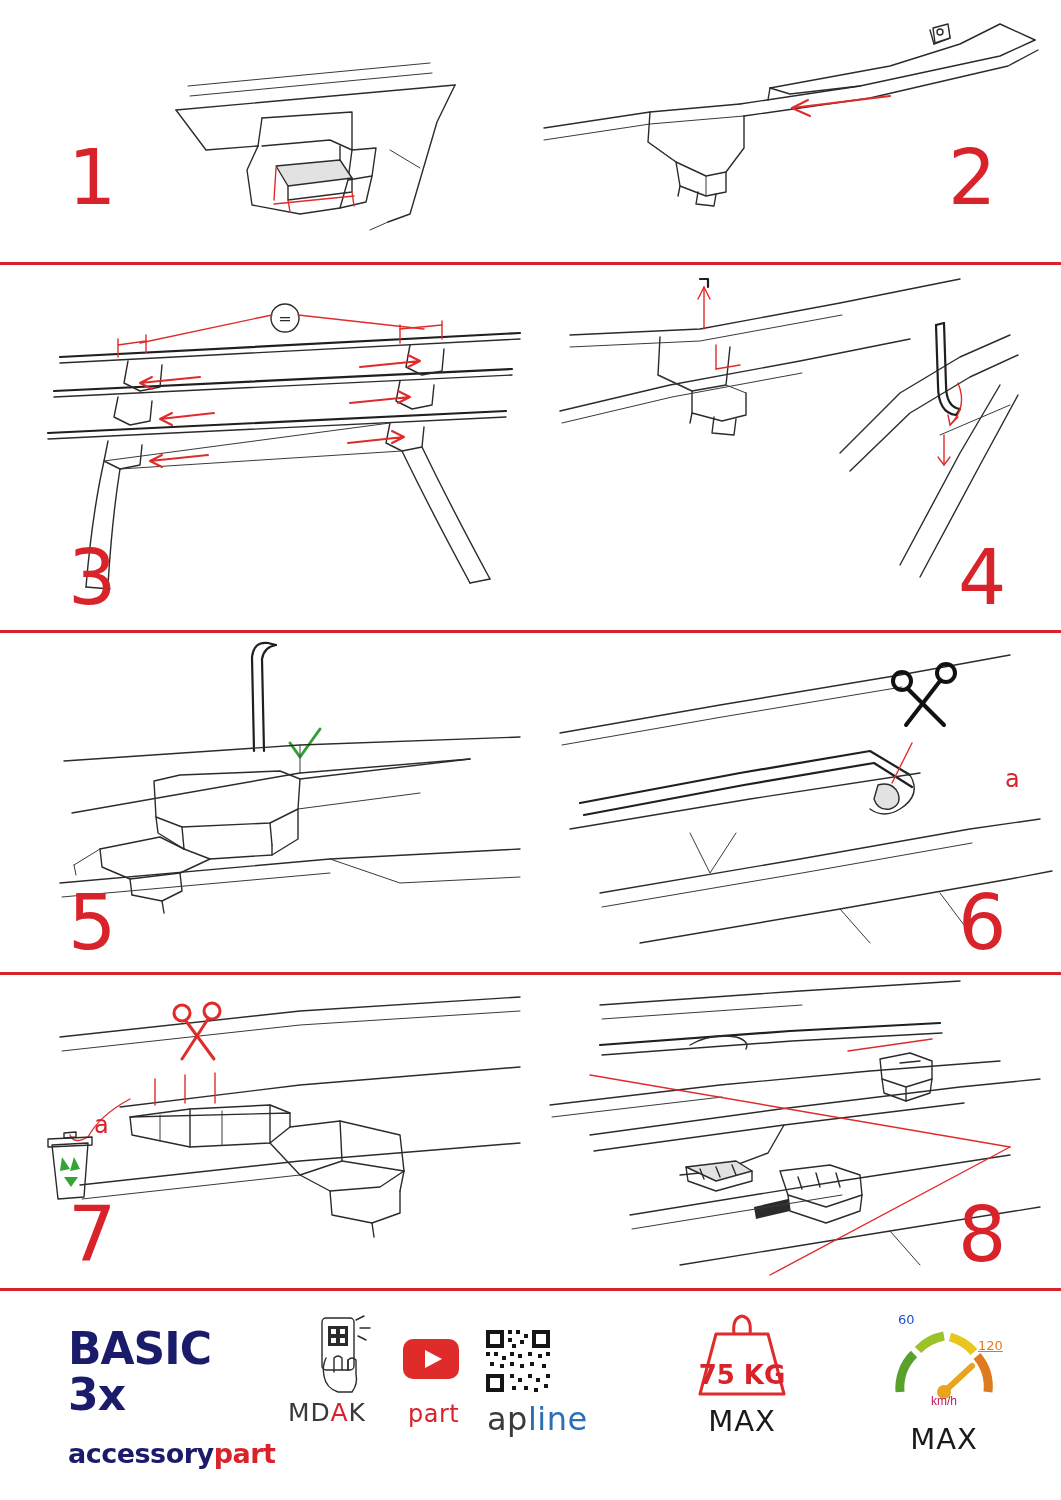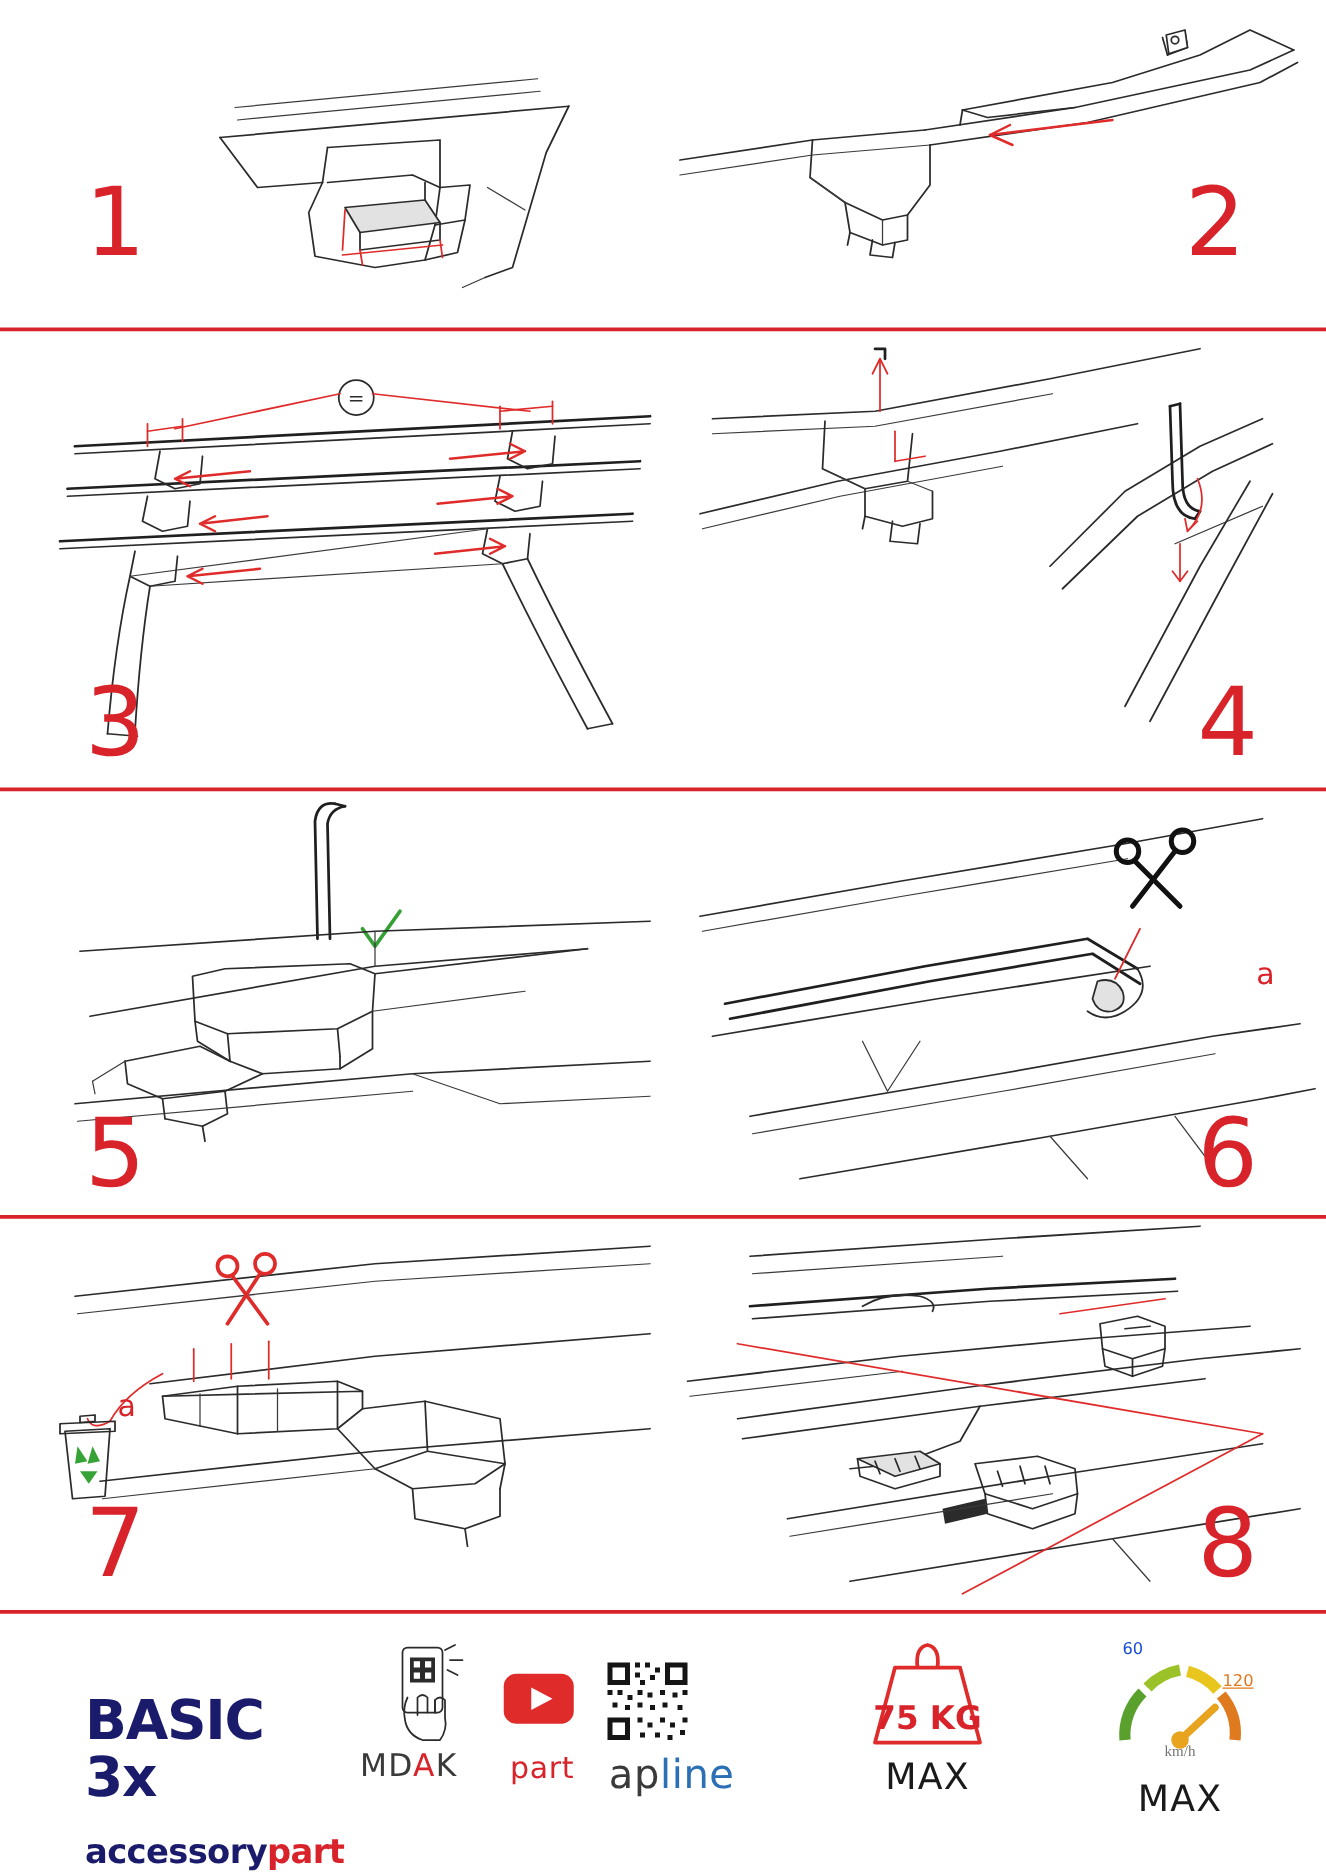--- a/index.html
+++ b/index.html
@@ -77,21 +77,20 @@
     top: 38px;
     width: 210px;
   }
   .brand-basic {
     font-family: "DejaVu Sans", sans-serif;
     font-weight: bold;
     font-size: 44px;
     color: #1b1b6b;
     letter-spacing: -1px;
     line-height: 46px;
-    margin-top: 28px;
   }
   .brand-basic .x {
     color: #1b1b6b;
   }
   .brand-accessory {
     margin-top: 22px;
     font-family: "DejaVu Sans", sans-serif;
     font-weight: bold;
     font-size: 27px;
     letter-spacing: -0.5px;
@@ -162,23 +161,23 @@
     position: absolute;
     left: 874px;
     top: 18px;
     width: 140px;
     text-align: center;
   }
   .gauge-unit {
     position: absolute;
     left: 0; top: 88px; width: 140px;
     text-align: center;
-    font-family: Liberation Serif, serif;
+    font-family: Liberation Sans, sans-serif;
     font-size: 12px;
-    color: #737373;
+    color: #be185d;
   }
   .tick-60 { position: absolute; left: 24px; top: 6px; font-size: 13px; color: #1d4ed8; font-family: "DejaVu Sans", sans-serif;}
   .tick-120 { position: absolute; left: 104px; top: 32px; font-size: 13px; color: #e07a1f; font-family: "DejaVu Sans", sans-serif; text-decoration: underline;}
 
   .letter-a {
     position: absolute;
     font-family: "DejaVu Sans", sans-serif;
     font-size: 24px;
     color: #d8232a;
   }

